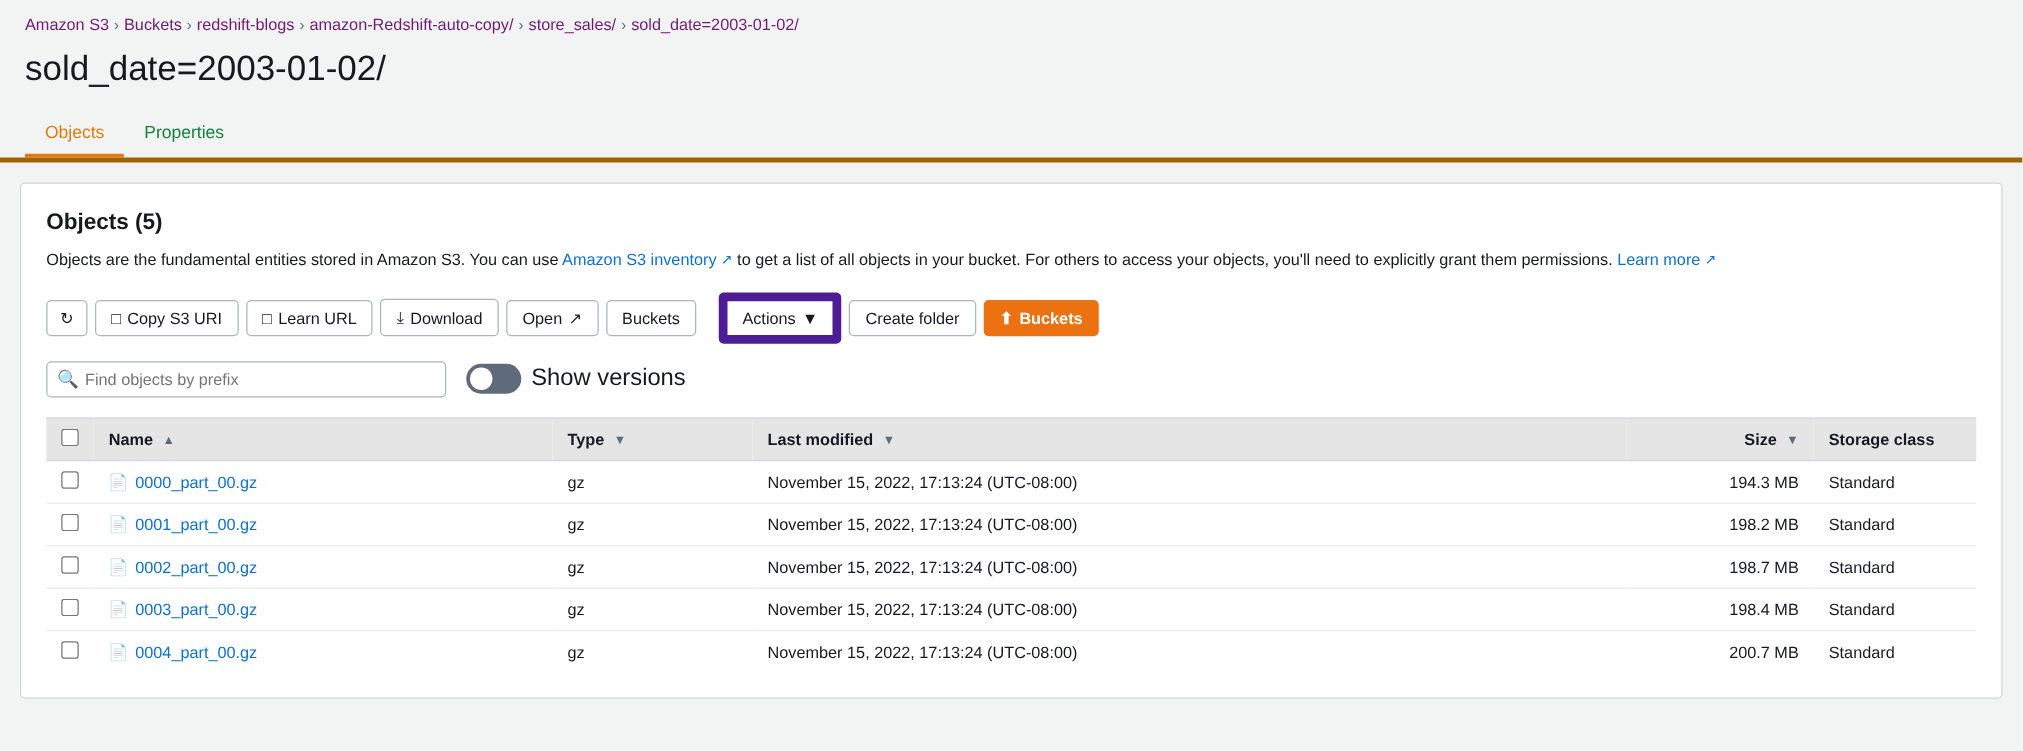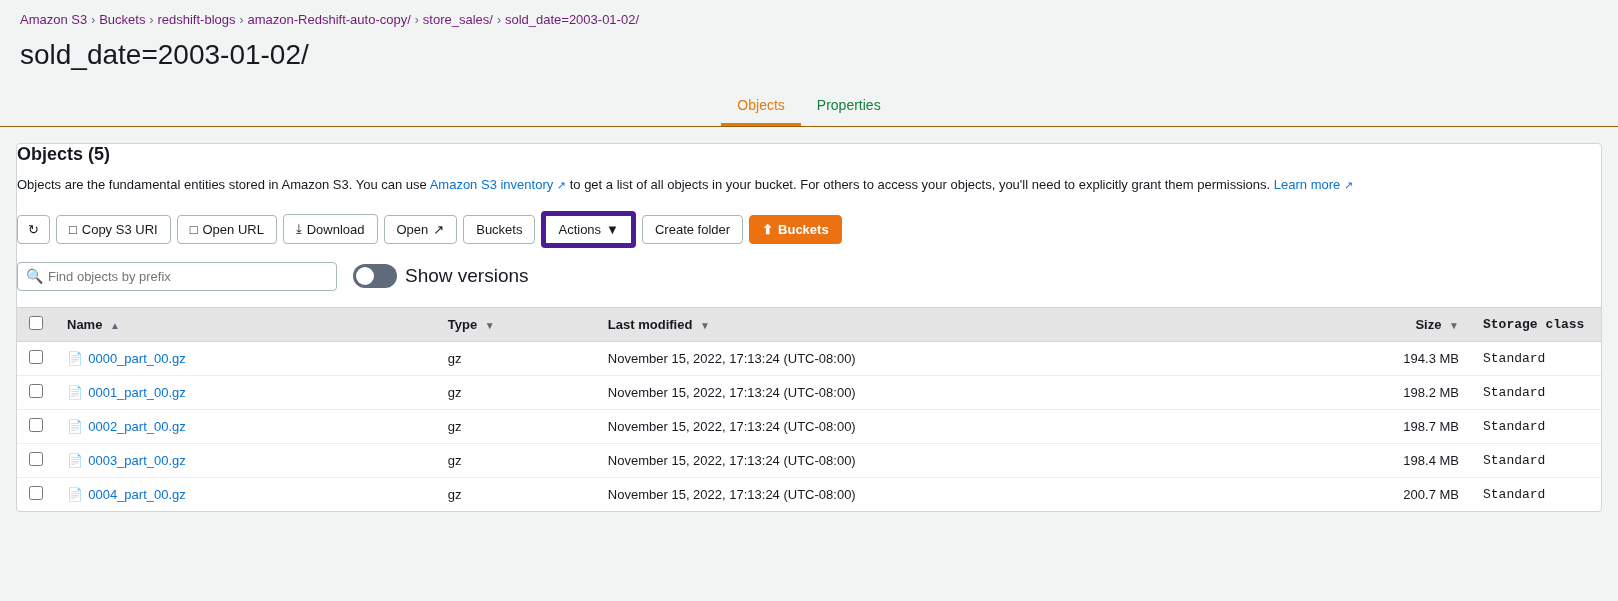--- a/index.html
+++ b/index.html
@@ -9,41 +9,41 @@
 
     
     .breadcrumb { display: flex; align-items: center; gap: 4px; padding: 12px 20px 6px 20px; font-size: 13px; background: #f2f3f3; }
     .breadcrumb a { color: #701a75; text-decoration: none; }
     .breadcrumb-sep { color: #5f6b7a; font-size: 12px; }
 
     
     .page-title { padding: 6px 20px 16px 20px; font-size: 28px; font-weight: 400; color: #16191f; background: #f2f3f3; }
 
     
-    .tabs-bar { display: flex; border-bottom: 1px solid #a16207; padding: 0 20px; background: #f2f3f3; justify-content: center; }
+    .tabs-bar { display: flex; border-bottom: 4px solid #a16207; padding: 0 20px; background: #f2f3f3; }
     .tab { padding: 10px 16px; font-size: 14px; cursor: pointer; border-bottom: 3px solid transparent; color: #15803d; text-decoration: none; }
     .tab.active { color: #e07b10; border-bottom: 3px solid #e07b10; font-weight: 500; }
 
     
-    .content-panel { background: #fff; margin: 16px; border-radius: 4px; border: 1px solid #d1d5db; }
+    .content-panel { background: #fff; margin: 16px; border-radius: 4px; border: 1px solid #d1d5db; padding: 20px; }
 
     
     .objects-header { font-size: 18px; font-weight: 700; margin-bottom: 10px; }
     .objects-description { font-size: 13px; color: #16191f; margin-bottom: 16px; line-height: 1.5; }
     .objects-description a { color: #0972d3; text-decoration: none; }
     .ext-link-icon { font-size: 11px; vertical-align: middle; color: #0972d3; }
 
     
     .toolbar { display: flex; align-items: center; gap: 6px; margin-bottom: 14px; flex-wrap: wrap; }
 
     .btn { display: inline-flex; align-items: center; gap: 5px; padding: 6px 12px; border-radius: 4px; border: 1px solid #aab7b8; background: #fff; color: #16191f; font-size: 13px; cursor: pointer; white-space: nowrap; }
     .btn:disabled { color: #aab7b8; cursor: not-allowed; }
     .btn-icon-only { padding: 6px 10px; }
     .btn-primary { background: #ec7211; border-color: #ec7211; color: #fff; font-weight: 600; }
-    .btn-actions { border: 5px solid #4c1d95; }
+    .btn-actions { border: 7px solid #4c1d95; margin-left: 12px; }
 
     
     .search-row { display: flex; align-items: center; gap: 16px; margin-bottom: 16px; }
     .search-wrapper { position: relative; display: flex; align-items: center; }
     .search-icon { position: absolute; left: 9px; color: #5f6b7a; font-size: 14px; }
     .search-input { padding: 6px 10px 6px 30px; border: 1px solid #aab7b8; border-radius: 4px; font-size: 13px; width: 320px; color: #16191f; background: #fff; }
 
     
     .toggle-wrapper { display: flex; align-items: center; gap: 8px; }
     .toggle { position: relative; width: 44px; height: 24px; }
@@ -58,21 +58,21 @@
     .objects-table { width: 100%; border-collapse: collapse; }
     .objects-table th { background: #e5e5e5; border-top: 1px solid #d1d5db; border-bottom: 1px solid #d1d5db; padding: 8px 12px; text-align: left; font-size: 13px; font-weight: 700; color: #16191f; white-space: nowrap; }
     .objects-table td { padding: 8px 12px; border-bottom: 1px solid #eaeded; font-size: 13px; color: #16191f; vertical-align: middle; }
     .objects-table tr:last-child td { border-bottom: none; }
 
     .col-check { width: 32px; }
     .col-name { }
     .col-type { width: 160px; }
     .col-modified { }
     .col-size { width: 150px; text-align: right; margin-top: 16px; }
-    .col-storage { width: 130px; font-family: Liberation Mono, monospace; }
+    .col-storage { width: 130px; }
 
     .sort-icon { color: #5f6b7a; font-size: 10px; margin-left: 4px; vertical-align: middle; }
 
     .file-link { color: #0972d3; text-decoration: none; display: flex; align-items: center; gap: 5px; }
     .file-icon { color: #5f6b7a; font-size: 13px; }
 
     .size-cell { text-align: right; }
 
     input[type="checkbox"] { width: 14px; height: 14px; cursor: pointer; }
   </style>
@@ -113,21 +113,21 @@
     <div class="toolbar">
       <button class="btn btn-icon-only" title="Refresh">
         <span>↻</span>
       </button>
       <button class="btn">
         <span>□</span>
         <span>Copy S3 URI</span>
       </button>
       <button class="btn">
         <span>□</span>
-        <span>Open URL</span>
+        <span>Learn URL</span>
       </button>
       <button class="btn">
         <span>⤓</span>
         <span>Download</span>
       </button>
       <button class="btn">
         <span>Open</span>
         <span>↗</span>
       </button>
       <button class="btn">

